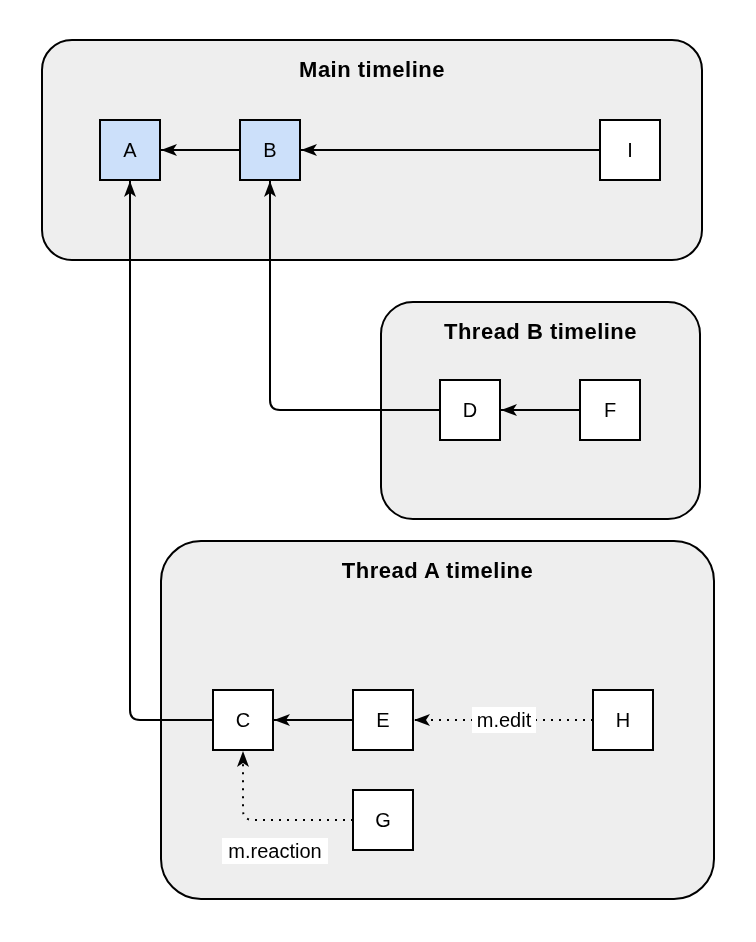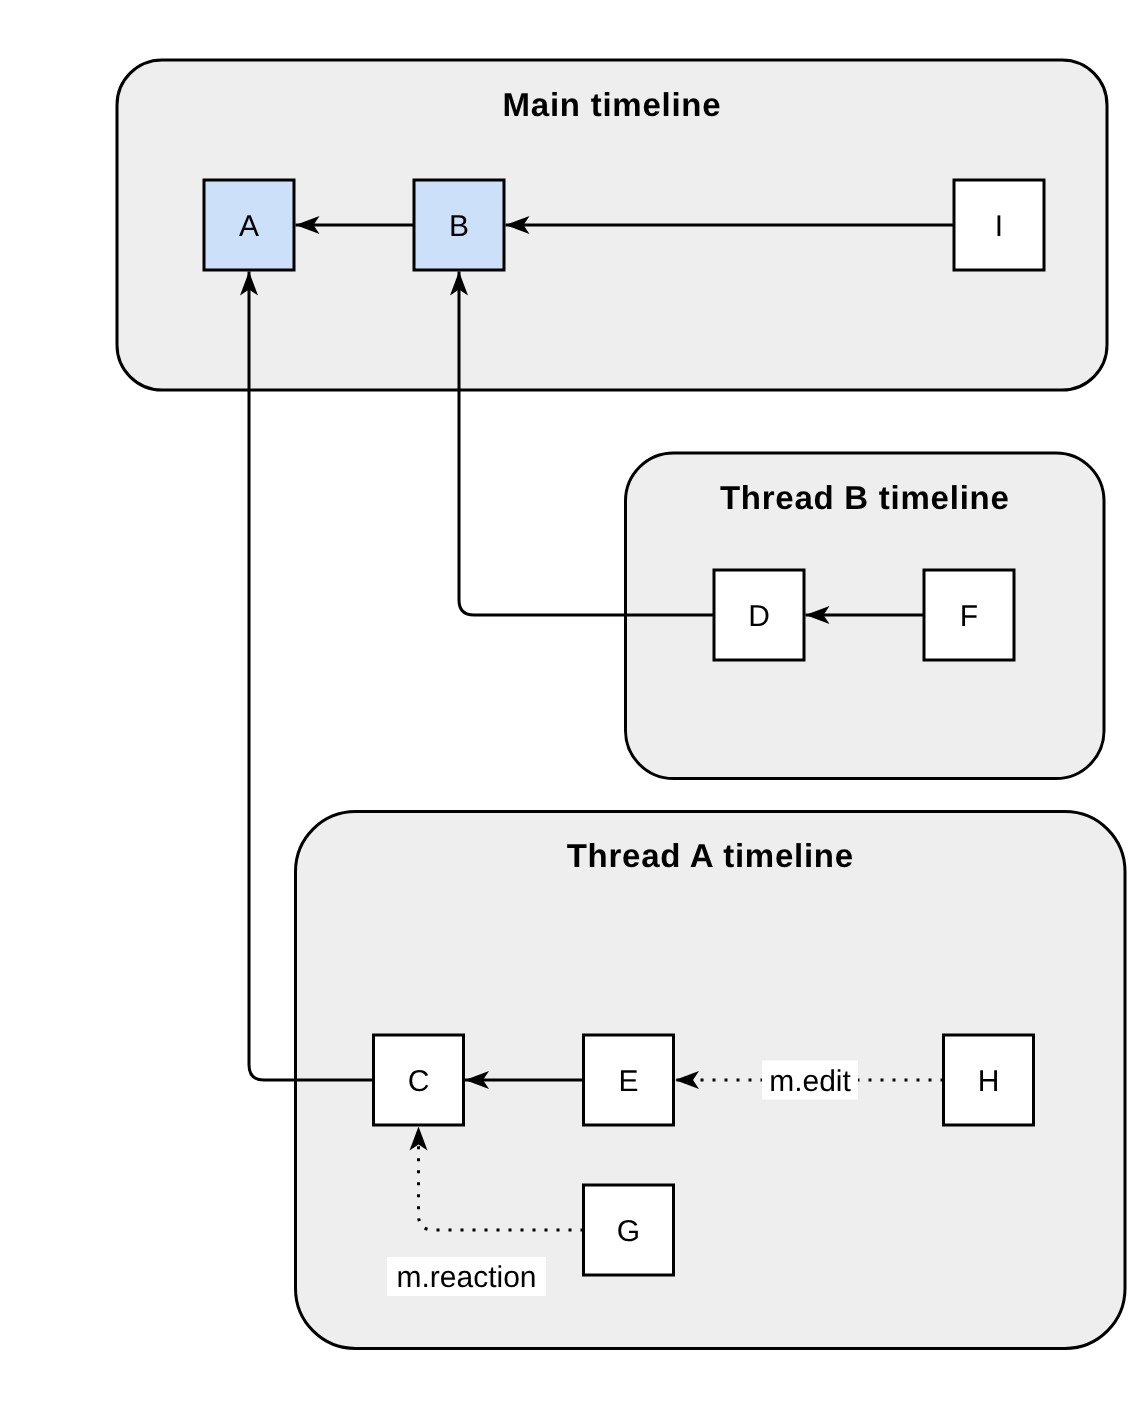--- a/index.html
+++ b/index.html
@@ -6,21 +6,20 @@
     margin: 0;
     padding: 0;
     background: #ffffff;
   }
   .stage {
     position: relative;
     width: 614px;
     height: 942px;
     background: #ffffff;
     font-family: "Liberation Sans", sans-serif;
-    margin-left: 36px;
   }
   svg text {
     font-family: "Liberation Sans", sans-serif;
     fill: #000000;
   }
   svg text.container-title {
     font-weight: bold;
     font-size: 22px;
     letter-spacing: 0.5px;
   }

